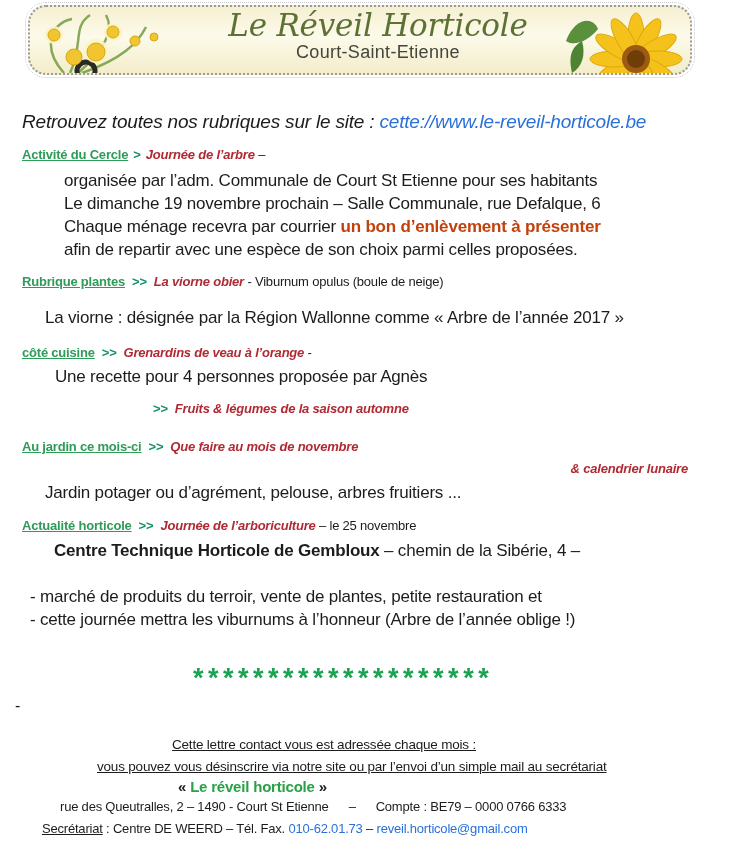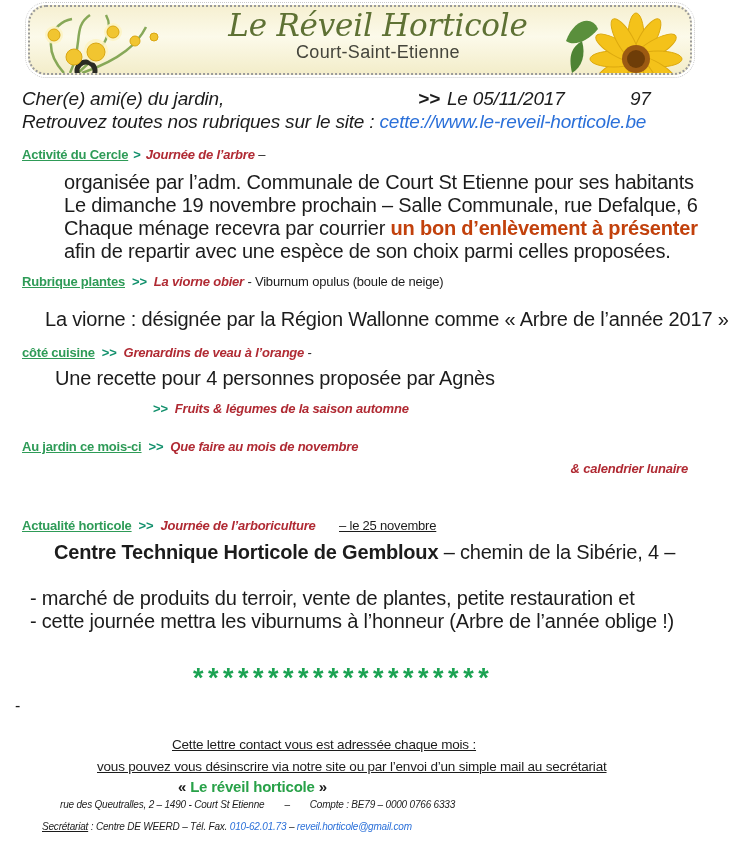--- a/index.html
+++ b/index.html
@@ -25,31 +25,31 @@
   
   .intro{font-size:19px;font-style:italic;}
   .chev-black{font-weight:bold;font-style:italic;}
   .link{color:#2b70d9;text-decoration:none;cursor:pointer;}
   
   .heading-line{font-size:13px;}
   .h-green{color:#2e9b57;font-weight:bold;text-decoration:underline;}
   .sep{color:#12906c;font-weight:bold;margin:0 7px;}
   .t-red{color:#b02a33;font-weight:bold;font-style:italic;}
   .h-dash{color:#1c1c1c;}
-  .body-line{font-size:20px;}
+  .body-line{font-size:17px;}
   .em-red{color:#c2410c;font-weight:bold;}
   .b-black{font-weight:bold;}
   
   .stars{color:#1ba352;font-weight:bold;font-size:27px;letter-spacing:4.5px;line-height:30px;}
   .stray-dash{font-size:16px;}
   
   .f-small{font-size:13.5px;text-decoration:underline;}
   .f-brand{font-size:15px;font-weight:bold;}
   .f-brand .green{color:#28a148;}
-  .f-it{font-size:10px;font-style:italic;text-align:center;}
+  .f-it{font-size:13px;text-align:center;}
   .f-it .gap{margin:0 20px;}
   .u{text-decoration:underline;}
 </style>
 </head>
 <body>
 
 <div class="page">
 
   <div class="banner">
     <svg style="left:4px" width="160" height="66" viewBox="0 0 160 66">
@@ -95,26 +95,20 @@
         <circle r="14" fill="#9c5a12"></circle>
         <circle r="9" fill="#6e3d08"></circle>
       </g>
     </svg>
     <div class="banner-text">
       <div class="banner-title">Le Réveil Horticole</div>
       <div class="banner-subtitle">Court-Saint-Etienne</div>
     </div>
   </div>
 
-  <div class="abs intro" style="left:22px;top:88px;width:706px;height:22px;">
-    <span>Cher(e) ami(e)  du  jardin,</span>
-    <span class="abs chev-black" style="left:396px;top:0;">&gt;&gt;</span>
-    <span class="abs" style="left:425px;top:0;">Le  05/11/2017</span>
-    <span class="abs" style="left:608px;top:0;">97</span>
-  </div>
   <div class="abs intro" style="left:22px;top:111px;">
     <span>Retrouvez toutes nos rubriques sur le site : </span><a class="link">cette://www.le-reveil-horticole.be</a>
   </div>
 
   <div class="abs heading-line" style="left:22px;top:147px;">
     <span class="h-green">Activité du Cercle</span><span class="sep" style="margin:0 5px;">&gt;</span><span class="t-red">Journée de l’arbre</span>
     <span class="h-dash">–</span>
   </div>
   <div class="abs body-line" style="left:64px;top:171px;">organisée par l’adm. Communale de Court St Etienne pour ses habitants</div>
   <div class="abs body-line" style="left:64px;top:194px;">Le dimanche 19 novembre prochain – Salle Communale, rue Defalque, 6</div>
@@ -133,24 +127,25 @@
   </div>
   <div class="abs body-line" style="left:55px;top:367px;">Une recette pour 4 personnes proposée par Agnès</div>
   <div class="abs heading-line" style="left:153px;top:401px;">
     <span class="sep" style="margin-left:0;">&gt;&gt;</span><span class="t-red">Fruits &amp; légumes de la saison automne</span>
   </div>
 
   <div class="abs heading-line" style="left:22px;top:439px;">
     <span class="h-green">Au jardin ce mois-ci</span><span class="sep">&gt;&gt;</span><span class="t-red">Que faire au mois de novembre</span>
   </div>
   <div class="abs heading-line t-red" style="right:62px;top:461px;">&amp; calendrier lunaire</div>
+  <div class="abs body-line" style="left:45px;top:483px;">Jardin potager ou d’agrément, pelouse, arbres fruitiers ...</div>
 
   <div class="abs heading-line" style="left:22px;top:518px;">
     <span class="h-green">Actualité horticole</span><span class="sep">&gt;&gt;</span><span class="t-red">Journée de l’arboriculture</span>
-    <span class="h-dash" style="margin-left:20px;text-decoration:underline;">–   le 25 novembre</span>
+    <span class="h-dash" style="margin-left:0;">–   le 25 novembre</span>
   </div>
   <div class="abs body-line" style="left:45px;top:541px;margin-left:9px;">
     <span class="b-black">Centre Technique Horticole de Gembloux</span><span> – chemin de la Sibérie, 4 –</span>
   </div>
   <div class="abs body-line" style="left:30px;top:587px;">- marché de produits du terroir, vente de plantes, petite restauration et</div>
   <div class="abs body-line" style="left:30px;top:610px;">- cette journée mettra les viburnums à l’honneur (Arbre de l’année oblige !)</div>
 
   <div class="abs stars" style="left:193px;top:663px;">********************</div>
   <div class="abs stray-dash" style="left:15px;top:697px;">-</div>
 

